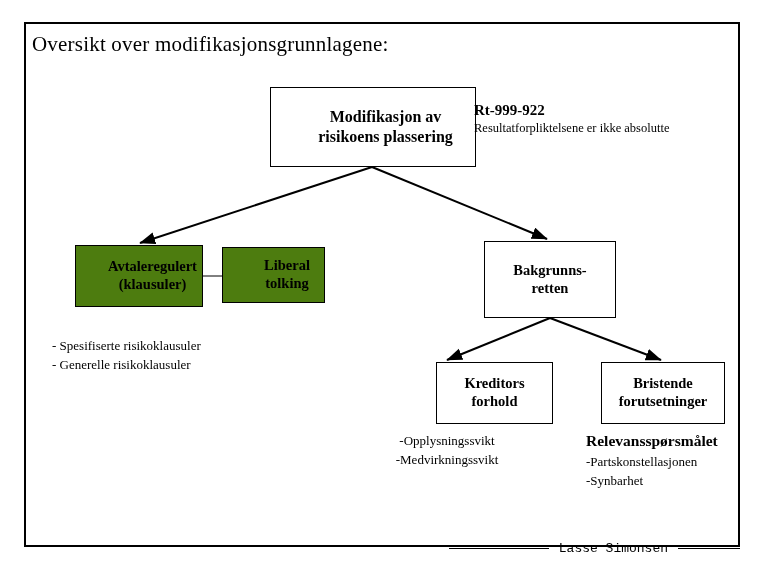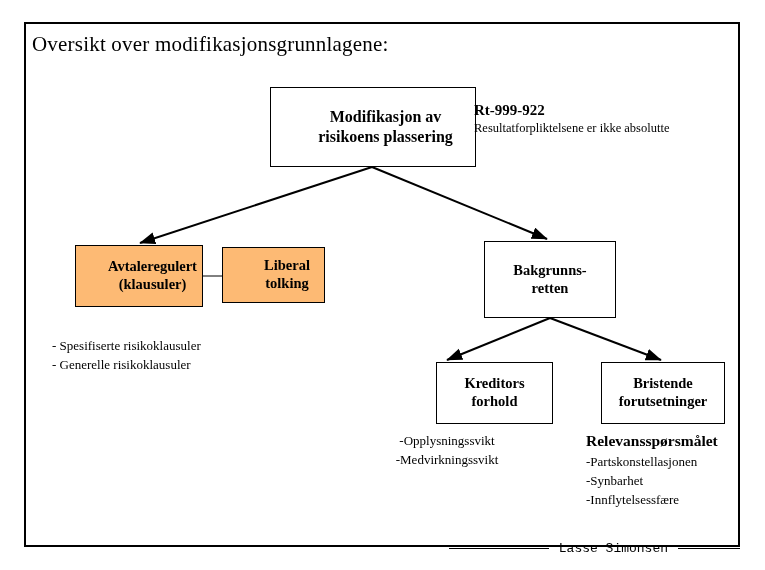--- a/index.html
+++ b/index.html
@@ -38,21 +38,21 @@
     box-sizing: border-box;
     border: 1px solid #000000;
     display: flex;
     align-items: center;
     justify-content: center;
     text-align: center;
     font-weight: bold;
     line-height: 1.22;
     background: #ffffff;
   }
-  .node.yellow { background: #fdba74; padding-left: 27px; }
+  .node.yellow { background: #4d7c0f; padding-left: 27px; }
   .node .lbl { display: block; width: 100%; }
 
   #page-title {
     position: absolute;
     left: 32px;
     top: 32px;
     font-size: 21px;
     font-weight: normal;
     letter-spacing: 0.2px;
     white-space: nowrap;
@@ -237,21 +237,20 @@
 
   <div class="note-list" id="notes-kreditors">
     <div class="item">-Opplysningssvikt</div>
     <div class="item">-Medvirkningssvikt</div>
   </div>
 
   <div class="note-list" id="notes-relevans">
     <div id="relevans-heading">Relevansspørsmålet</div>
     <div class="item">-Partskonstellasjonen</div>
     <div class="item">-Synbarhet</div>
-    <div class="item">-Innflytelsessfære</div>
   </div>
 
   <div id="footer">
     <div id="footer-spacer-left"></div>
     <div class="rule rule-left"></div>
     <div id="footer-name">Lasse Simonsen</div>
     <div class="rule rule-right"></div>
   </div>
 
 </div>

